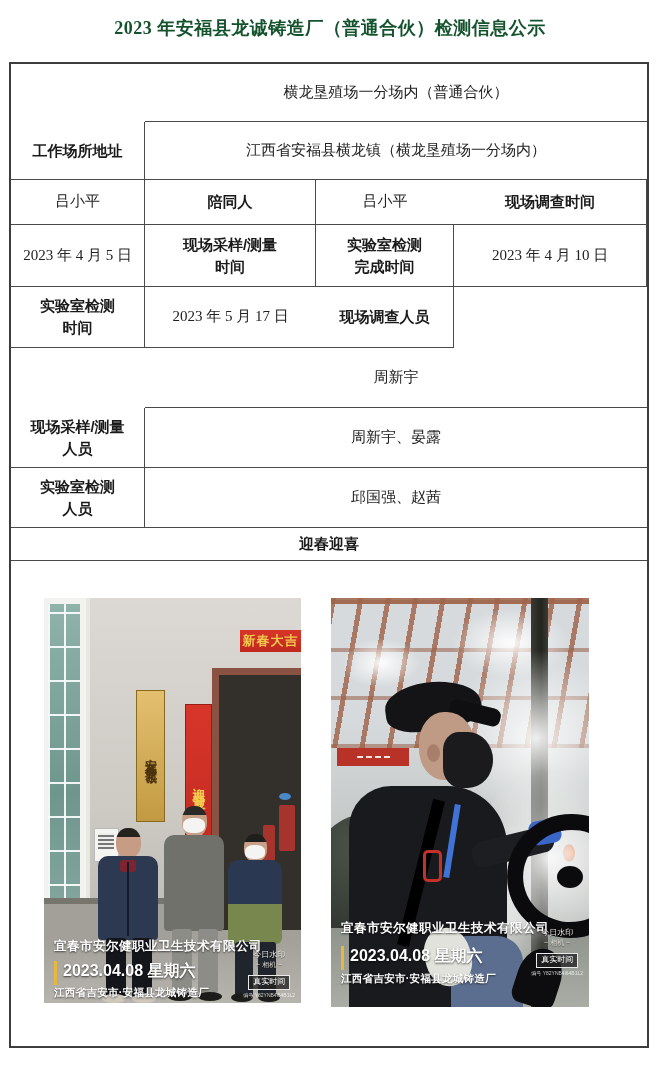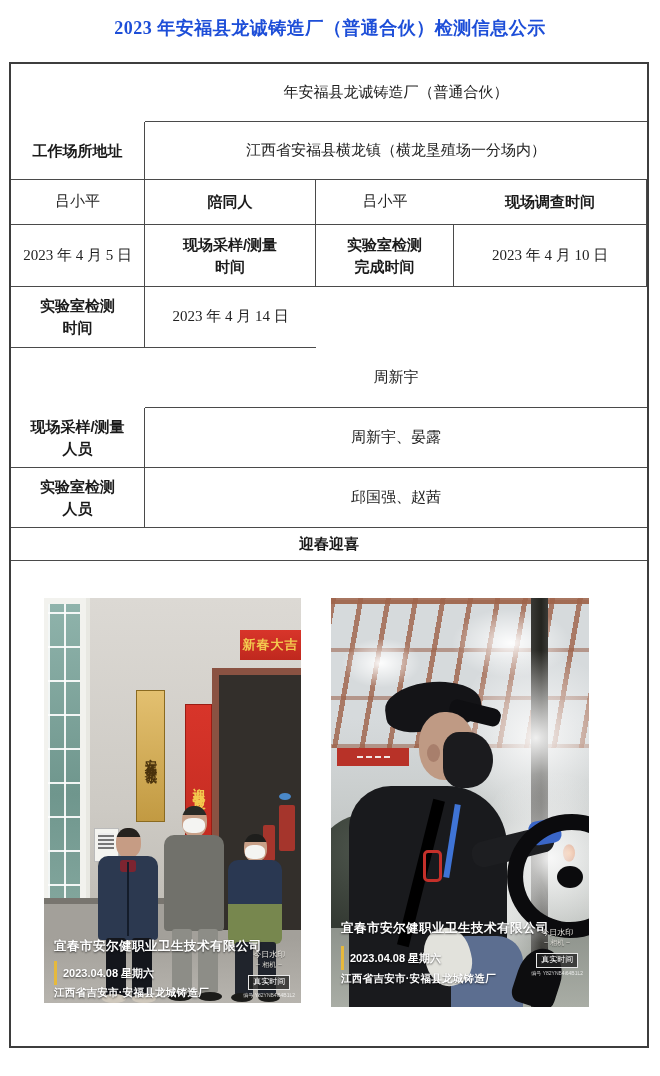--- a/index.html
+++ b/index.html
@@ -4,21 +4,21 @@
 <style>
   html,body{margin:0;padding:0;}
   body{
     width:660px;height:1076px;background:#ffffff;position:relative;
     font-family:"Liberation Sans","DejaVu Sans",sans-serif;color:#1a1a1a;
     overflow:hidden;
   }
   .doc-title{
     position:absolute;top:16px;left:0;width:660px;text-align:center;
     font-family:"Liberation Serif","DejaVu Serif",serif;
-    font-weight:bold;font-size:18px;letter-spacing:.5px;color:#1d4ed8;
+    font-weight:bold;font-size:18px;letter-spacing:.5px;color:#14532d;
   }
   
   .info-table{
     position:absolute;left:9px;top:62px;width:636px;height:982px;
     border:2px solid #3d3d3d;
     display:grid;
     grid-template-columns:134px 171px 138px 1fr;
     grid-template-rows:58px 58px 45px 62px 61px 60px 60px 60px 33px 1fr;
   }
   .cell{
@@ -42,21 +42,21 @@
   }
   .photo{
     position:relative;overflow:hidden;background:#cfcdc8;flex:0 0 auto;
   }
   .photo-left{width:257px;height:405px;}
   .photo-right{width:258px;height:409px;}
   .layer{position:absolute;}
   
   .wm{position:absolute;left:10px;color:#fff;text-shadow:0 1px 2px rgba(0,0,0,.65);}
   .wm-company{font-size:12.5px;font-weight:bold;letter-spacing:.5px;}
-  .wm-date{font-size:11px;display:flex;align-items:center;gap:6px;font-weight:bold;}
+  .wm-date{font-size:16px;display:flex;align-items:flex-start;gap:6px;font-weight:bold;}
   .wm-bar{width:3px;height:24px;background:#e6b93c;display:inline-block;}
   .wm-loc{font-size:10.5px;font-weight:bold;letter-spacing:.3px;}
   .badge{position:absolute;right:6px;text-align:center;line-height:1.3;}
   .badge .b1{font-size:8px;color:#e8e6e0;text-shadow:0 1px 1px rgba(0,0,0,.5);}
   .badge .b2{font-size:7px;color:#dddbd4;text-shadow:0 1px 1px rgba(0,0,0,.5);}
   .badge .b3{
     font-size:8px;color:#fff;background:rgba(35,35,35,.78);
     border:1px solid #e8e8e8;padding:1px 4px;margin-top:2px;display:inline-block;
   }
   .badge .b4{font-size:5px;color:rgba(255,255,255,.75);margin-top:2px;filter:blur(.3px);}
@@ -77,21 +77,21 @@
     background:#332f2b;border-left:7px solid #8a5242;border-top:7px solid #8a5242;box-sizing:border-box;}
   .chair{background:#a5352c;border-radius:2px;}
   .gold-sign{left:92px;top:92px;width:27px;height:130px;
     background:linear-gradient(180deg,#e3c070,#c29a42);border:1px solid #8a6a20;
     display:flex;align-items:center;justify-content:center;
     writing-mode:vertical-rl;font-size:12px;font-weight:bold;color:#4a320c;letter-spacing:3px;}
   .couplet{left:141px;top:106px;width:25px;height:160px;
     background:linear-gradient(180deg,#d8352a,#c02a20);border:1px solid #9a1d14;
     display:flex;align-items:center;justify-content:center;
     writing-mode:vertical-rl;font-size:13px;font-weight:bold;color:#f3c94e;letter-spacing:4px;}
-  .banner{left:196px;top:32px;width:61px;height:30px;
+  .banner{left:196px;top:32px;width:61px;height:22px;
     background:linear-gradient(180deg,#d8352a,#bf281e);
     display:flex;align-items:center;justify-content:center;
     font-size:13px;font-weight:bold;color:#f3c94e;letter-spacing:1px;white-space:nowrap;}
   .qr-poster{left:50px;top:230px;width:23px;height:32px;background:#f4f4f0;
     border:1px solid #bbb;}
   .qr-ink{left:3px;top:4px;width:16px;height:16px;
     background:repeating-linear-gradient(0deg,#777 0 2px,#eee 2px 4px),
                repeating-linear-gradient(90deg,#777 0 2px,rgba(238,238,238,.6) 2px 4px);}
   .p-head{border-radius:45%;}
   .p-mask{background:#f4f4f2;border-radius:40%;}
@@ -118,41 +118,42 @@
   .wheel-ring{border-radius:50%;border:16px solid #0b0b0d;box-sizing:border-box;}
   .wheel-hub{border-radius:50%;background:#0b0b0d;}
 </style>
 </head>
 <body>
 
 <div class="doc-title">2023 年安福县龙诚铸造厂（普通合伙）检测信息公示</div>
 
 <div class="info-table">
 
-  <div class="cell val span3 lastcol">年安福县龙诚铸造厂（普通合伙）</div>
+  <div class="cell val span3 lastcol">横龙垦殖场一分场内（普通合伙）</div>
 
   <div class="cell lbl">工作场所地址</div>
   <div class="cell val span3 lastcol">江西省安福县横龙镇（横龙垦殖场一分场内）</div>
 
   <div class="cell val">吕小平</div>
   <div class="cell lbl">陪同人</div>
   <div class="cell val lastcol">吕小平</div>
 
   <div class="cell lbl">现场调查时间</div>
   <div class="cell val">2023 年 4 月 5 日</div>
   <div class="cell lbl">现场采样/测量
 时间</div>
 
   <div class="cell lbl">实验室检测
 完成时间</div>
   <div class="cell val">2023 年 4 月 10 日</div>
   <div class="cell lbl">实验室检测
 时间</div>
-  <div class="cell val lastcol">2023 年 4 月 14 日</div>
-
+  <div class="cell val lastcol">2023 年 5 月 17 日</div>
+
+  <div class="cell lbl">现场调查人员</div>
   <div class="cell val span3 lastcol">周新宇</div>
 
   <div class="cell lbl">现场采样/测量
 人员</div>
   <div class="cell val span3 lastcol">周新宇、晏露</div>
 
   <div class="cell lbl">实验室检测
 人员</div>
   <div class="cell val span3 lastcol">邱国强、赵茜</div>
 

